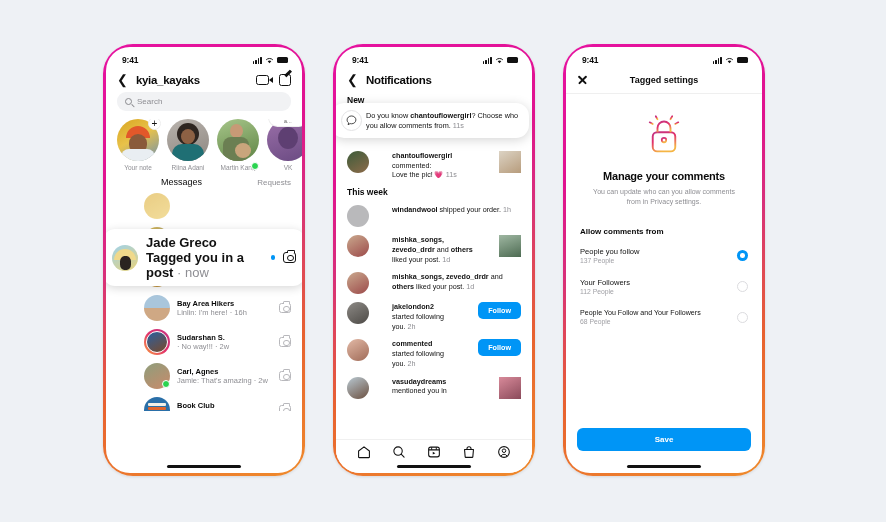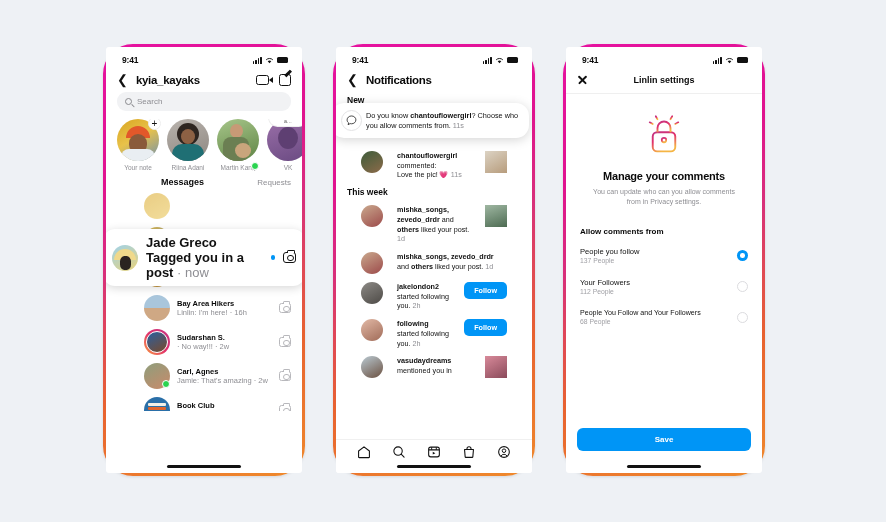--- a/index.html
+++ b/index.html
@@ -20,21 +20,21 @@
     background: linear-gradient(160deg, #e612a0 0%, #e0128f 28%, #d8307a 46%, #e8622f 72%, #ef8a2b 100%);
     box-shadow: 0 1px 3px rgba(0,0,0,.10);
   }
   .phone.p1 { left: 103px; top: 44px; }
   .phone.p2 { left: 333px; top: 44px; }
   .phone.p3 { left: 563px; top: 44px; }
   .screen {
     position: relative;
     width: 100%; height: 100%;
     background: #fff;
-    border-radius: 3px;
+    border-radius: 24px;
     overflow: hidden;
   }
 
   
   .statusbar {
     height: 22px; display: flex; align-items: center;
     justify-content: space-between; padding: 4px 14px 0 16px;
   }
   .sb-time { font-size: 8.5px; font-weight: bold; color: #0a0a0a; letter-spacing: -.2px;}
   .sb-right { display: flex; align-items: center; gap: 3px; }
@@ -77,21 +77,21 @@
   }
   .ringed { padding: 2px; background: linear-gradient(45deg,#f9a03f,#e1306c,#c13584); border-radius: 50%; }
   .ringed > div { border: 1.5px solid #fff; border-radius: 50%; overflow: hidden; width: 100%; height: 100%;}
   .online { position: absolute; right: 0px; bottom: 1px; width: 8px; height: 8px;
      border-radius: 50%; background: #2ad44f; border: 1.5px solid #fff; z-index: 3;}
   .notebub { position:absolute; top:-10px; left:2px; background:#fff; border-radius:9px; padding:2px 4px;
      font-size:5.2px; color:#555; line-height:1.25; box-shadow:0 0 0 1px #eee; width:38px; z-index:4;}
 
   
   .msgbar { display: flex; align-items: center; padding: 6px 11px 2px; }
-  .msgbar .t { font-size: 9px; font-weight: bold; color: #0a0a0a; padding-left: 44px; }
+  .msgbar .t { font-size: 9px; font-weight: normal; color: #0a0a0a; padding-left: 44px; }
   .msgbar .r { margin-left: auto; font-size: 8px; color: #8e8e93; }
 
   .convo { display: flex; align-items: center; gap: 7px; padding: 4px 11px; position: relative; }
   .convo .av { width: 26px; height: 26px; border-radius: 50%; flex: none; position: relative; overflow: visible;}
   .convo .av > .im { width:100%;height:100%;border-radius:50%;overflow:hidden; }
   .convo .txt { flex: 1; min-width: 0; }
   .convo .n { font-size: 7.5px; font-weight: bold; color: #0a0a0a; white-space: nowrap; overflow: hidden;}
   .convo .p { font-size: 7.5px; color: #8e8e93; white-space: nowrap; overflow: hidden; }
   .cam { width: 12px; height: 10px; border: 1.2px solid #b8b8bc; border-radius: 2.5px; position: relative; flex:none;}
   .cam:before{content:"";position:absolute;left:3.3px;top:1.6px;width:4.4px;height:4.4px;border:1.2px solid #b8b8bc;border-radius:50%;}
@@ -107,21 +107,21 @@
   .toast1 .n { font-size: 13px; font-weight: bold; color: #111; }
   .toast1 .s { font-size: 13px; color: #111; font-weight: bold;}
   .toast1 .s .when { color: #8e8e93; font-weight: normal; }
   .bluedot { width: 4.5px; height: 4.5px; border-radius: 50%; background: #0095f6; flex:none;}
   .cam-dk { width: 13px; height: 11px; border: 1.4px solid #111; border-radius: 3px; position: relative; flex:none;}
   .cam-dk:before{content:"";position:absolute;left:3.4px;top:1.7px;width:4.8px;height:4.8px;border:1.4px solid #111;border-radius:50%;}
   .cam-dk:after{content:"";position:absolute;left:3px;top:-3px;width:5.5px;height:2.4px;border:1.4px solid #111;border-bottom:none;border-radius:1.5px 1.5px 0 0;background:#fff;}
 
   
   .sec { font-size: 8.5px; font-weight: bold; color: #0a0a0a; padding: 3px 11px 4px; }
-  .notif { display: flex; align-items: flex-start; gap: 14px; padding: 4px 25px; }
+  .notif { display: flex; align-items: flex-start; gap: 23px; padding: 4px 11px; }
   .notif .av { width: 22px; height: 22px; border-radius: 50%; overflow: hidden; flex: none; }
   .notif .body { flex: 1; min-width: 0; font-size: 7.2px; line-height: 1.35; color: #111; }
   .notif .body b { font-weight: bold; }
   .notif .body .mt { color: #00376b; }
   .notif .body .ago { color: #8e8e93; }
   .notif .thumb { width: 22px; height: 22px; flex: none; overflow: hidden; }
   .follow-btn {
     background: #0095f6; color: #fff; font-size: 7.2px; font-weight: bold;
     border: none; border-radius: 5px; padding: 4px 10px; flex: none; cursor: pointer;
   }
@@ -381,43 +381,49 @@
           <b>chantouflowergirl</b><span> commented:</span><br>
           <span>Love the pic! 💗</span> <span class="ago">11s</span>
         </div>
         <div class="thumb" style="background:linear-gradient(150deg,#dcd3c4,#b79c7c);"></div>
       </div>
 
       <div class="sec">This week</div>
 
       <div class="scroll-clip" style="height:214px;">
         <div class="notif">
-          <div class="av" style="background:linear-gradient(150deg,#caa98e,#9c4a4a);"></div>
+          <div class="av" style="background:#b9b9bb;"></div>
           <div class="body">
-            <b>mishka_songs, zevedo_drdr</b><span> and </span><b>others</b><span> liked your post.</span> <span class="ago">1d</span>
-          </div>
-          <div class="thumb" style="background:linear-gradient(160deg,#9fb7a2,#4d6b52);"></div>
+            <b>windandwool</b><span> shipped your order.</span> <span class="ago">1h</span>
+          </div>
         </div>
         <div class="notif">
           <div class="av" style="background:linear-gradient(150deg,#caa98e,#9c4a4a);"></div>
           <div class="body">
             <b>mishka_songs, zevedo_drdr</b><span> and </span><b>others</b><span> liked your post.</span> <span class="ago">1d</span>
           </div>
+          <div class="thumb" style="background:linear-gradient(160deg,#9fb7a2,#4d6b52);"></div>
+        </div>
+        <div class="notif">
+          <div class="av" style="background:linear-gradient(150deg,#caa98e,#9c4a4a);"></div>
+          <div class="body">
+            <b>mishka_songs, zevedo_drdr</b><span> and </span><b>others</b><span> liked your post.</span> <span class="ago">1d</span>
+          </div>
         </div>
         <div class="notif">
           <div class="av" style="background:linear-gradient(150deg,#8d8a86,#4d4a46);"></div>
           <div class="body">
             <b>jakelondon2</b><span> started following you.</span> <span class="ago">2h</span>
           </div>
           <button class="follow-btn">Follow</button>
         </div>
         <div class="notif">
           <div class="av" style="background:linear-gradient(150deg,#e2b9a6,#a06b58);"></div>
           <div class="body">
-            <b>following</b><span> started following you.</span> <span class="ago">2h</span>
+            <b>commented</b><span> started following you.</span> <span class="ago">2h</span>
           </div>
           <button class="follow-btn">Follow</button>
         </div>
         <div class="notif">
           <div class="av" style="background:linear-gradient(150deg,#b9c9d2,#6b5040);"></div>
           <div class="body">
             <b>vasudaydreams</b><span> mentioned you in</span>
           </div>
           <div class="thumb" style="background:linear-gradient(150deg,#d88a9a,#8a4a5a);"></div>
         </div>
@@ -488,21 +494,21 @@
           <svg width="9" height="7" viewBox="0 0 12 9">
               <path d="M6 8.2 3.6 5.6a3.4 3.4 0 0 1 4.8 0L6 8.2Z" fill="#111"></path>
               <path d="M1.6 3.6a6.3 6.3 0 0 1 8.8 0" stroke="#111" stroke-width="1.3" fill="none"></path>
             </svg>
           <span class="batt"></span>
         </span>
       </div>
 
       <div class="hdr3">
         <span class="x"></span>
-        <span class="t">Linlin settings</span>
+        <span class="t">Tagged settings</span>
       </div>
 
       <div class="illus">
         <svg width="52" height="52" viewBox="0 0 60 60">
           <defs>
               <linearGradient id="lg" x1="0" y1="0" x2="0.4" y2="1">
             <stop offset="0%" stop-color="#c13584"></stop>
                 <stop offset="45%" stop-color="#e1306c"></stop>
             <stop offset="100%" stop-color="#f5b544"></stop>
               </linearGradient>

